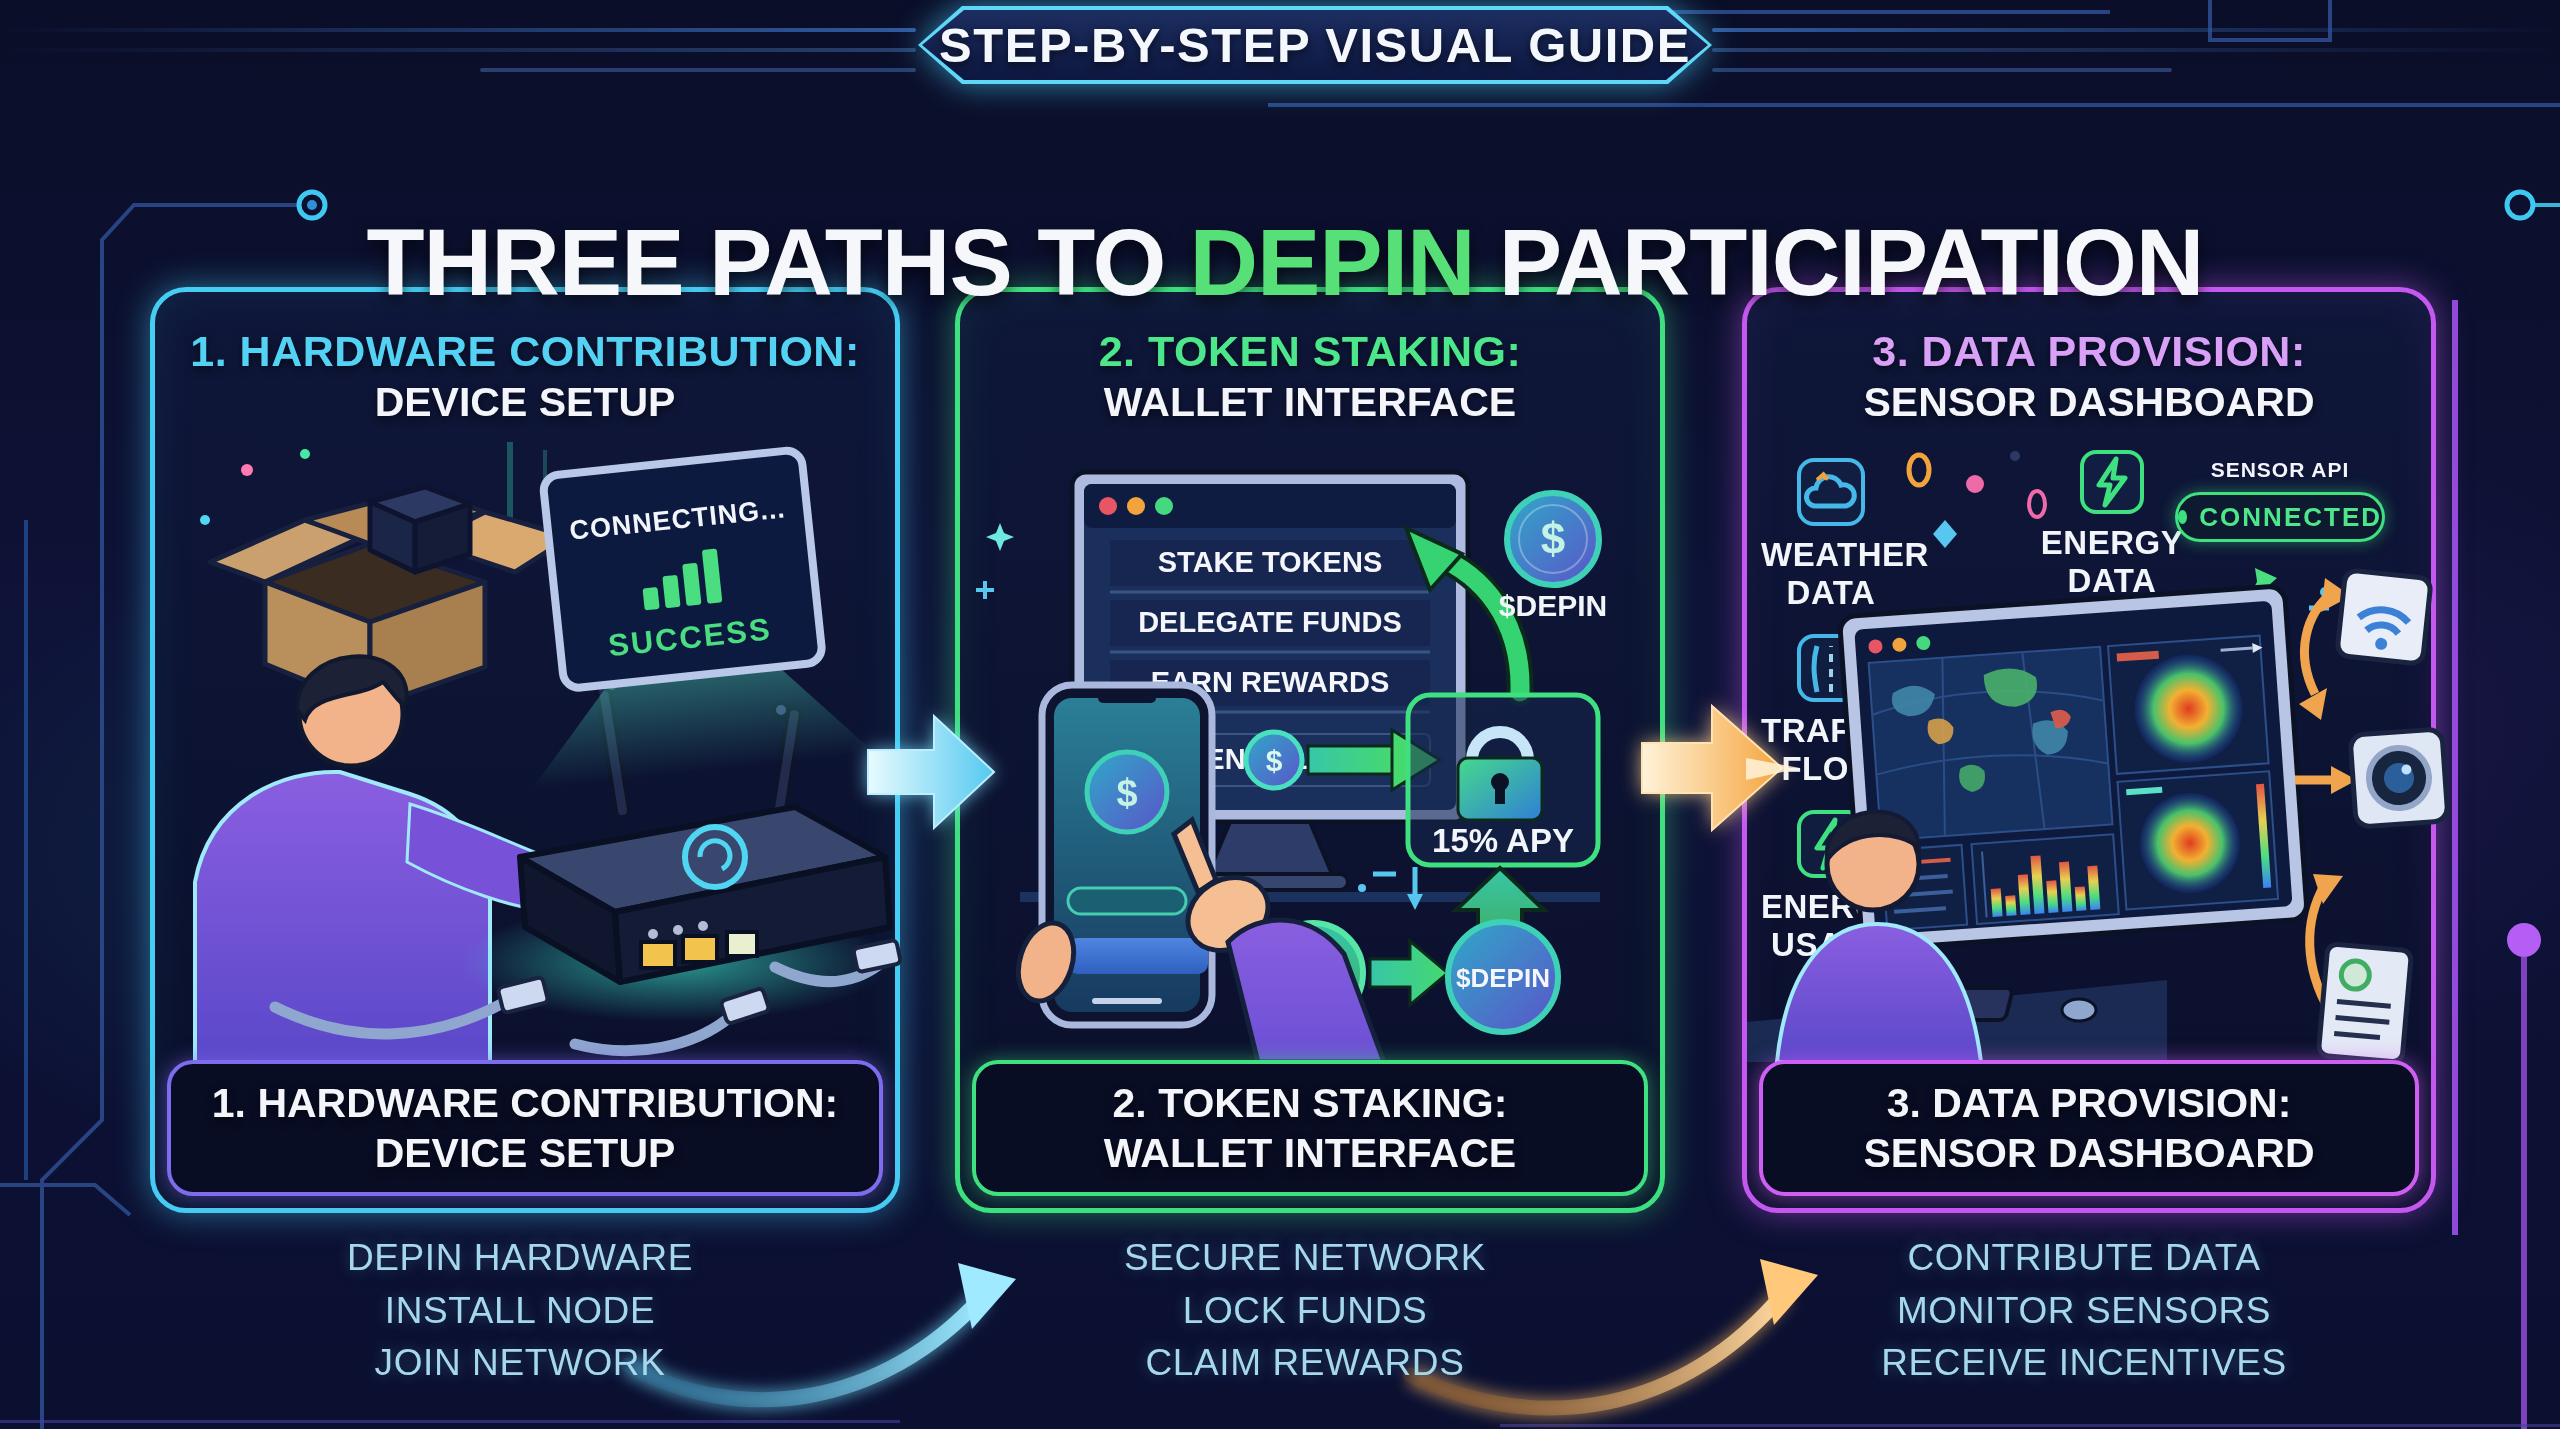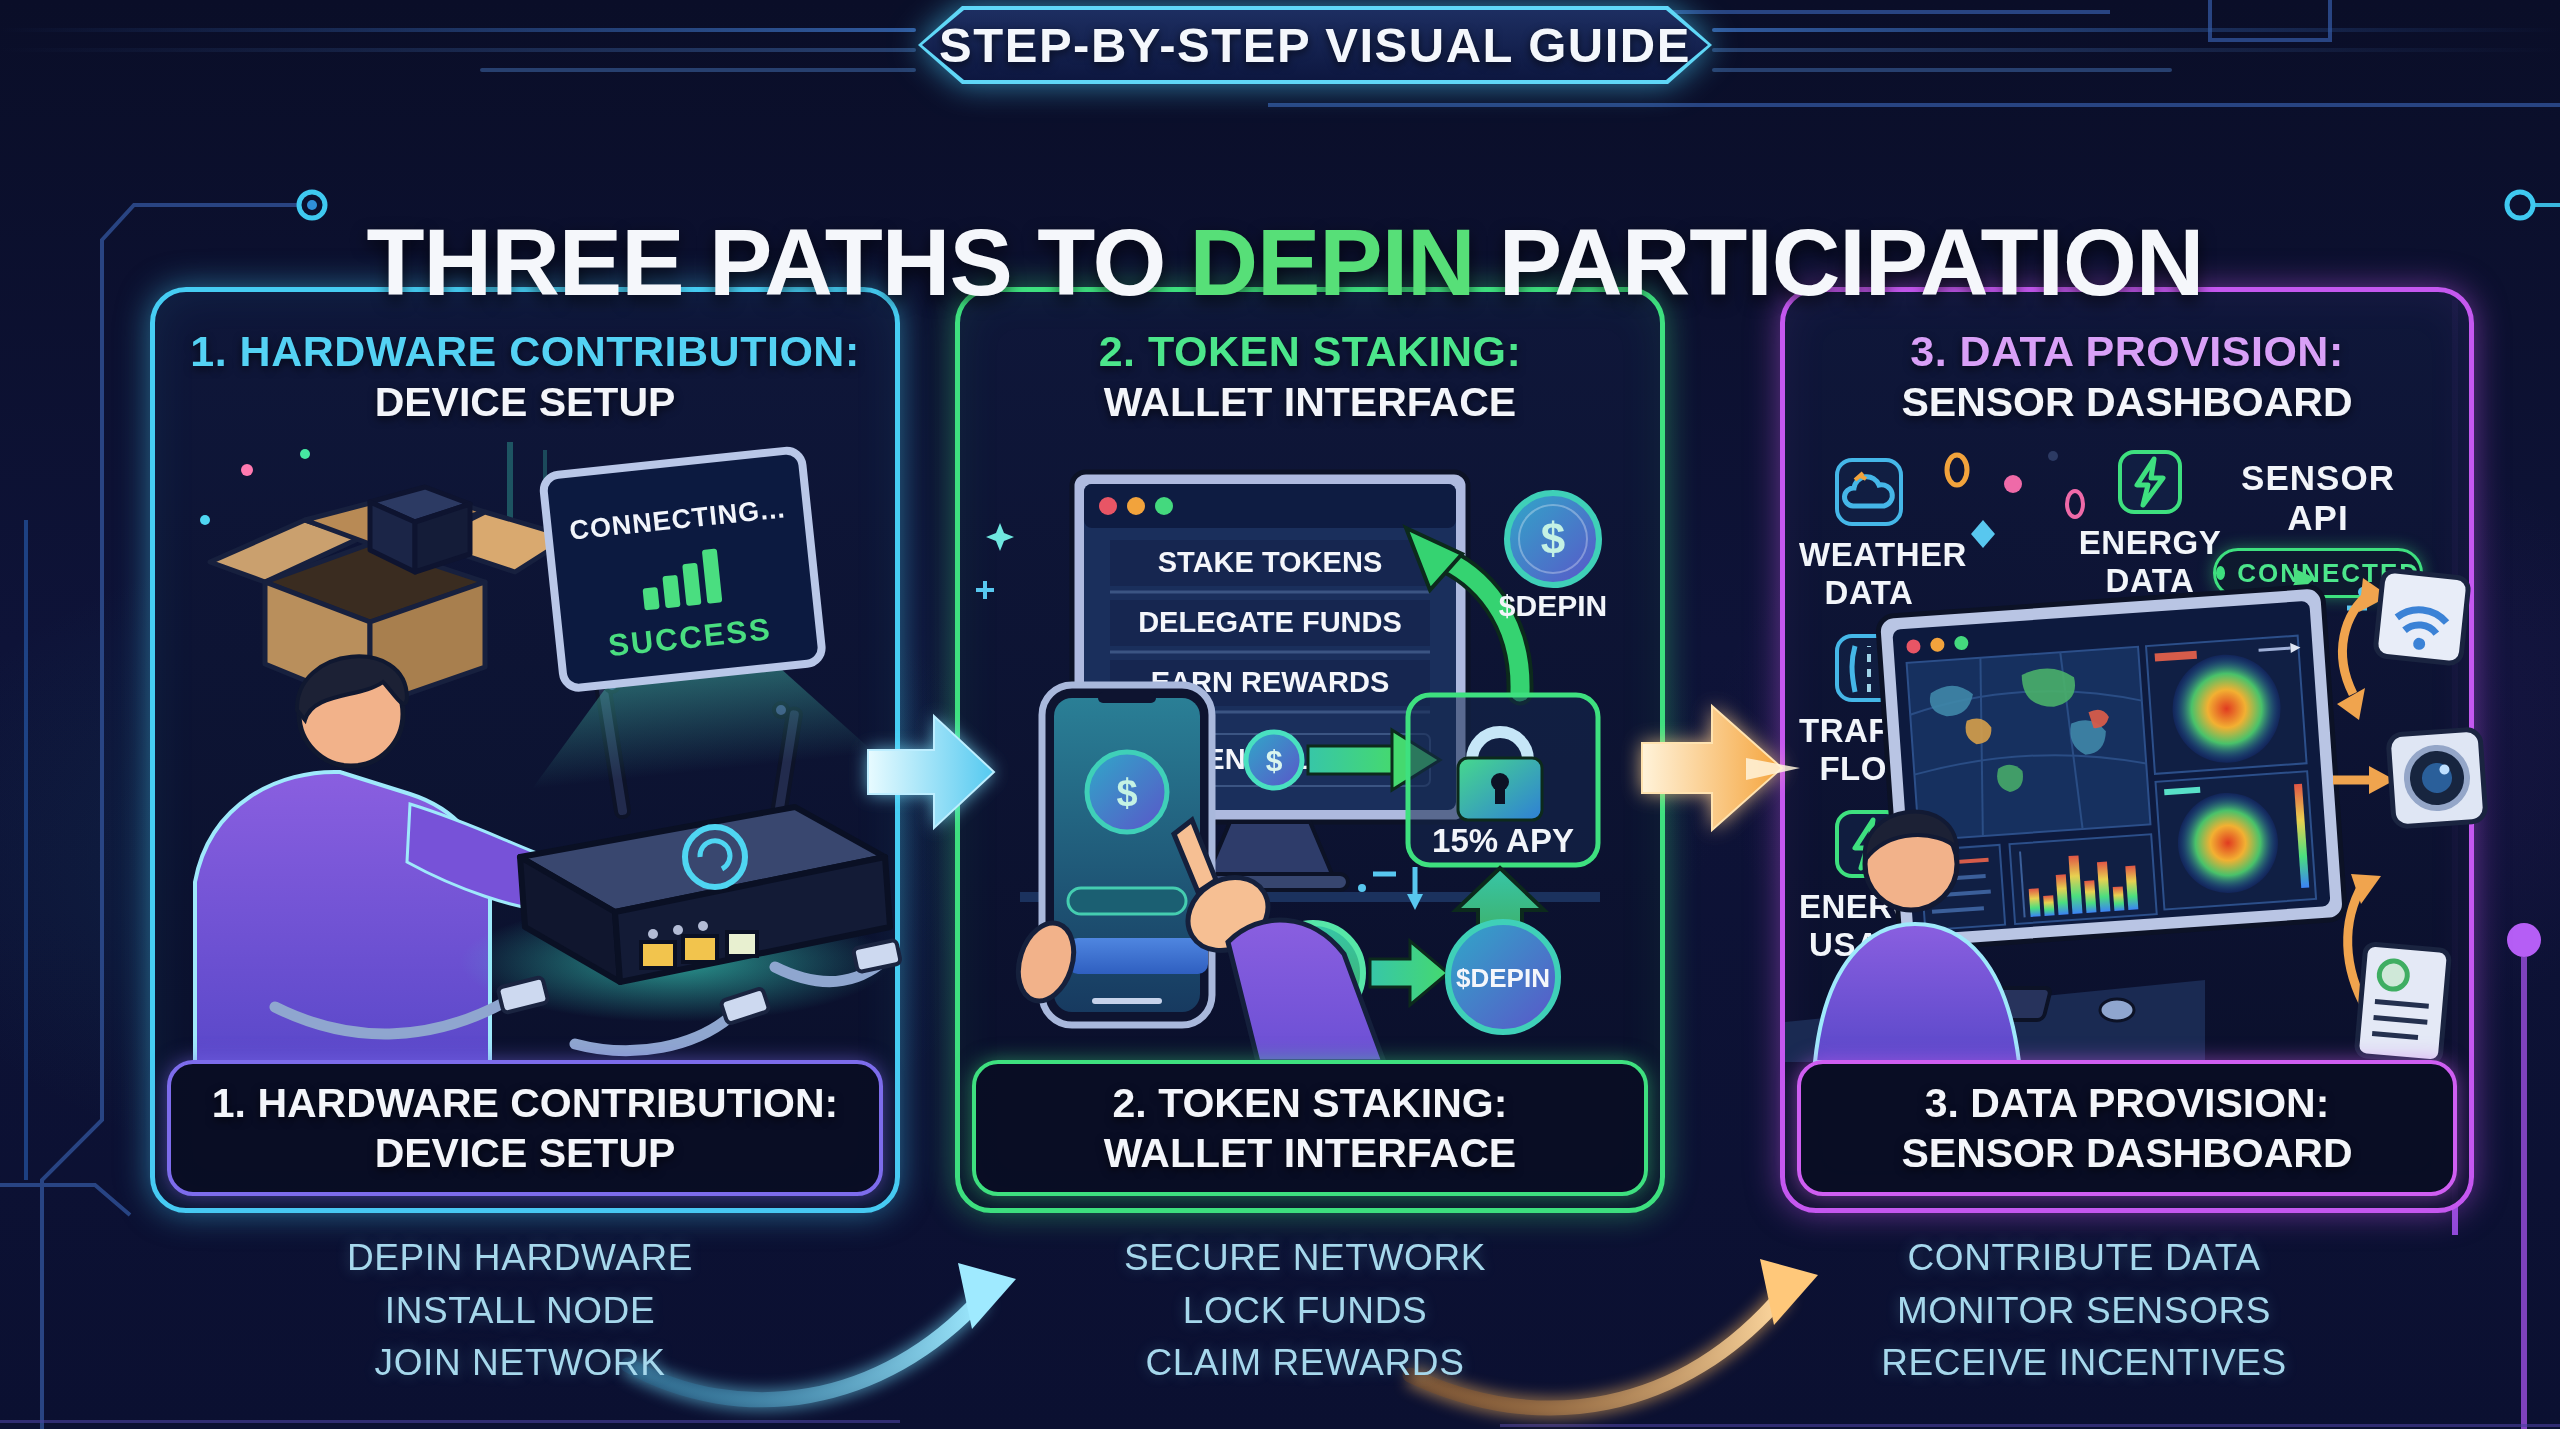--- a/index.html
+++ b/index.html
@@ -33,21 +33,21 @@
   .title .hl{color:#57df78;margin:0 24px;}
 
   
   .panel{position:absolute;top:287px;height:916px;border-radius:36px;z-index:2;
     background:linear-gradient(180deg,rgba(15,23,58,.95),rgba(10,15,42,.97));}
   .panel.p1{left:150px;width:740px;border:5px solid #46cdf3;
     box-shadow:0 0 32px rgba(70,205,243,.5), inset 0 0 46px rgba(70,205,243,.08);}
   .panel.p2{left:955px;width:700px;border:5px solid #3ee07f;
     box-shadow:0 0 32px rgba(62,224,127,.45), inset 0 0 46px rgba(62,224,127,.08);}
   .panel.p3{left:1742px;width:684px;border:5px solid #c558f0;
-    box-shadow:0 0 32px rgba(197,88,240,.5), inset 0 0 46px rgba(197,88,240,.08);margin-left:38px;}
+    box-shadow:0 0 32px rgba(197,88,240,.5), inset 0 0 46px rgba(197,88,240,.08);}
   .phead{padding-top:34px;text-align:center;line-height:1.2;position:relative;z-index:2}
   .phead .l1{font-size:43px;font-weight:700;letter-spacing:.5px;text-shadow:0 3px 8px rgba(0,0,0,.6)}
   .p1 .phead .l1{color:#54d2f4}.p2 .phead .l1{color:#4ce68b}.p3 .phead .l1{color:#d9a0f7}
   .phead .l2{font-size:41px;font-weight:700;color:#f3f5fa;text-shadow:0 3px 8px rgba(0,0,0,.6)}
   .pfoot{position:absolute;left:12px;right:12px;bottom:12px;height:128px;border-radius:26px;
     background:rgba(9,13,36,.9);display:flex;flex-direction:column;align-items:center;
     justify-content:center;line-height:1.22;z-index:3}
   .pfoot span{font-size:41px;font-weight:700;color:#f3f5fa;text-shadow:0 3px 8px rgba(0,0,0,.6)}
   .p1 .pfoot{border:4px solid #7d6cec;box-shadow:0 0 20px rgba(125,108,236,.55)}
   .p2 .pfoot{border:4px solid #3ee07f;box-shadow:0 0 20px rgba(62,224,127,.5)}
@@ -58,21 +58,21 @@
   .bullets{position:absolute;top:1232px;text-align:center;z-index:2;color:#a6d8ec;
     font-size:37px;font-weight:400;line-height:1.42;letter-spacing:.6px;
     text-shadow:0 0 14px rgba(120,200,235,.3);}
   .bullets.b1{left:150px;width:740px}
   .bullets.b2{left:955px;width:700px}
   .bullets.b3{left:1742px;width:684px}
 
   
   .src-item{position:absolute;width:140px;text-align:center}
   .src-label{margin-top:8px;font-size:33px;font-weight:700;color:#f2f5fa;line-height:1.15;letter-spacing:.5px}
-  .sensor-api-label{font-size:35px;font-weight:700;color:#f2f5fa;letter-spacing:1px;text-align:center}
+  .sensor-api-label{font-size:21px;font-weight:700;color:#f2f5fa;letter-spacing:1px;text-align:center}
   .connected-pill{margin-top:10px;display:flex;align-items:center;justify-content:center;gap:12px;
     border:3px solid #3ee07f;border-radius:26px;height:44px;background:rgba(14,32,40,.5);
     box-shadow:0 0 16px rgba(62,224,127,.45);}
   .connected-dot{width:14px;height:14px;border-radius:50%;background:#3ee07f}
   .connected-text{font-size:26px;font-weight:700;color:#4ce68b;letter-spacing:2px}
 </style>
 </head>
 <body>
 
 <div class="stage">

